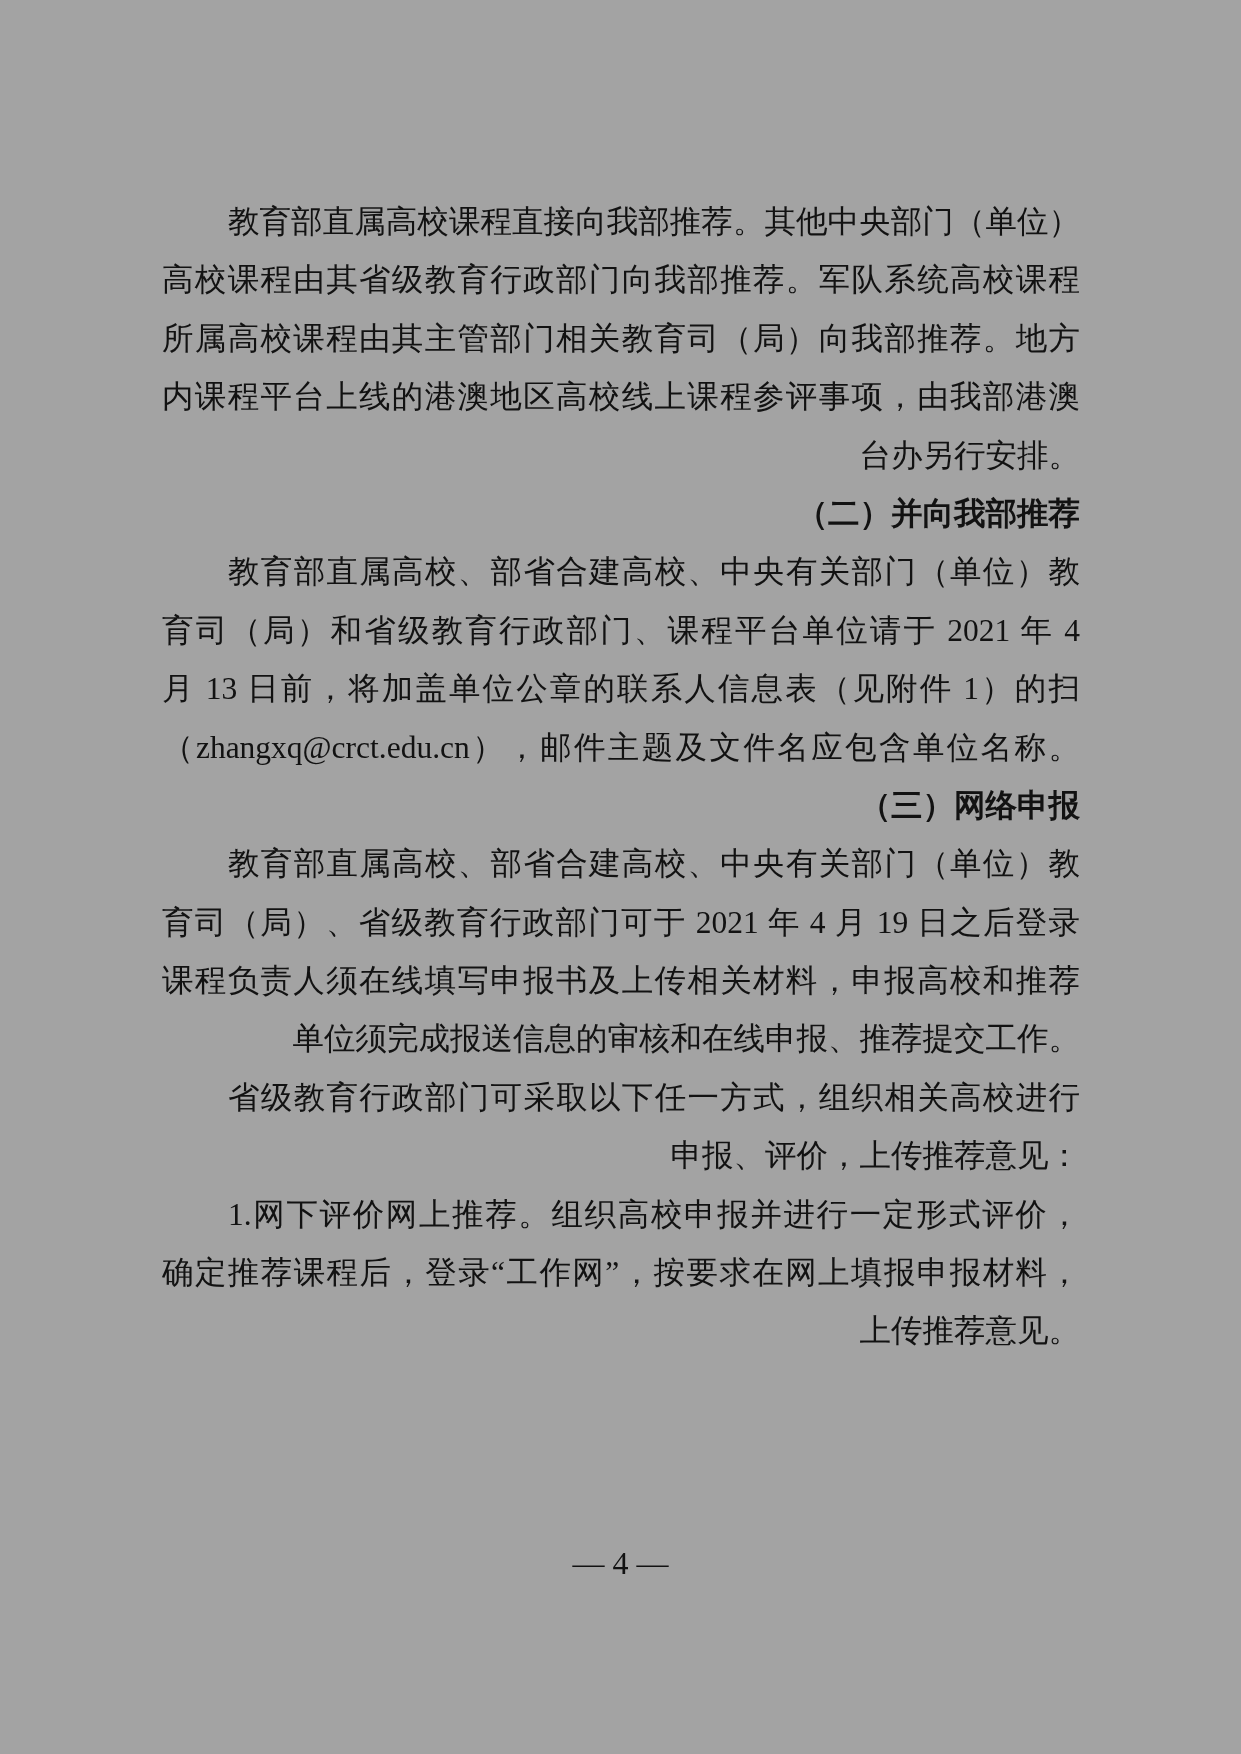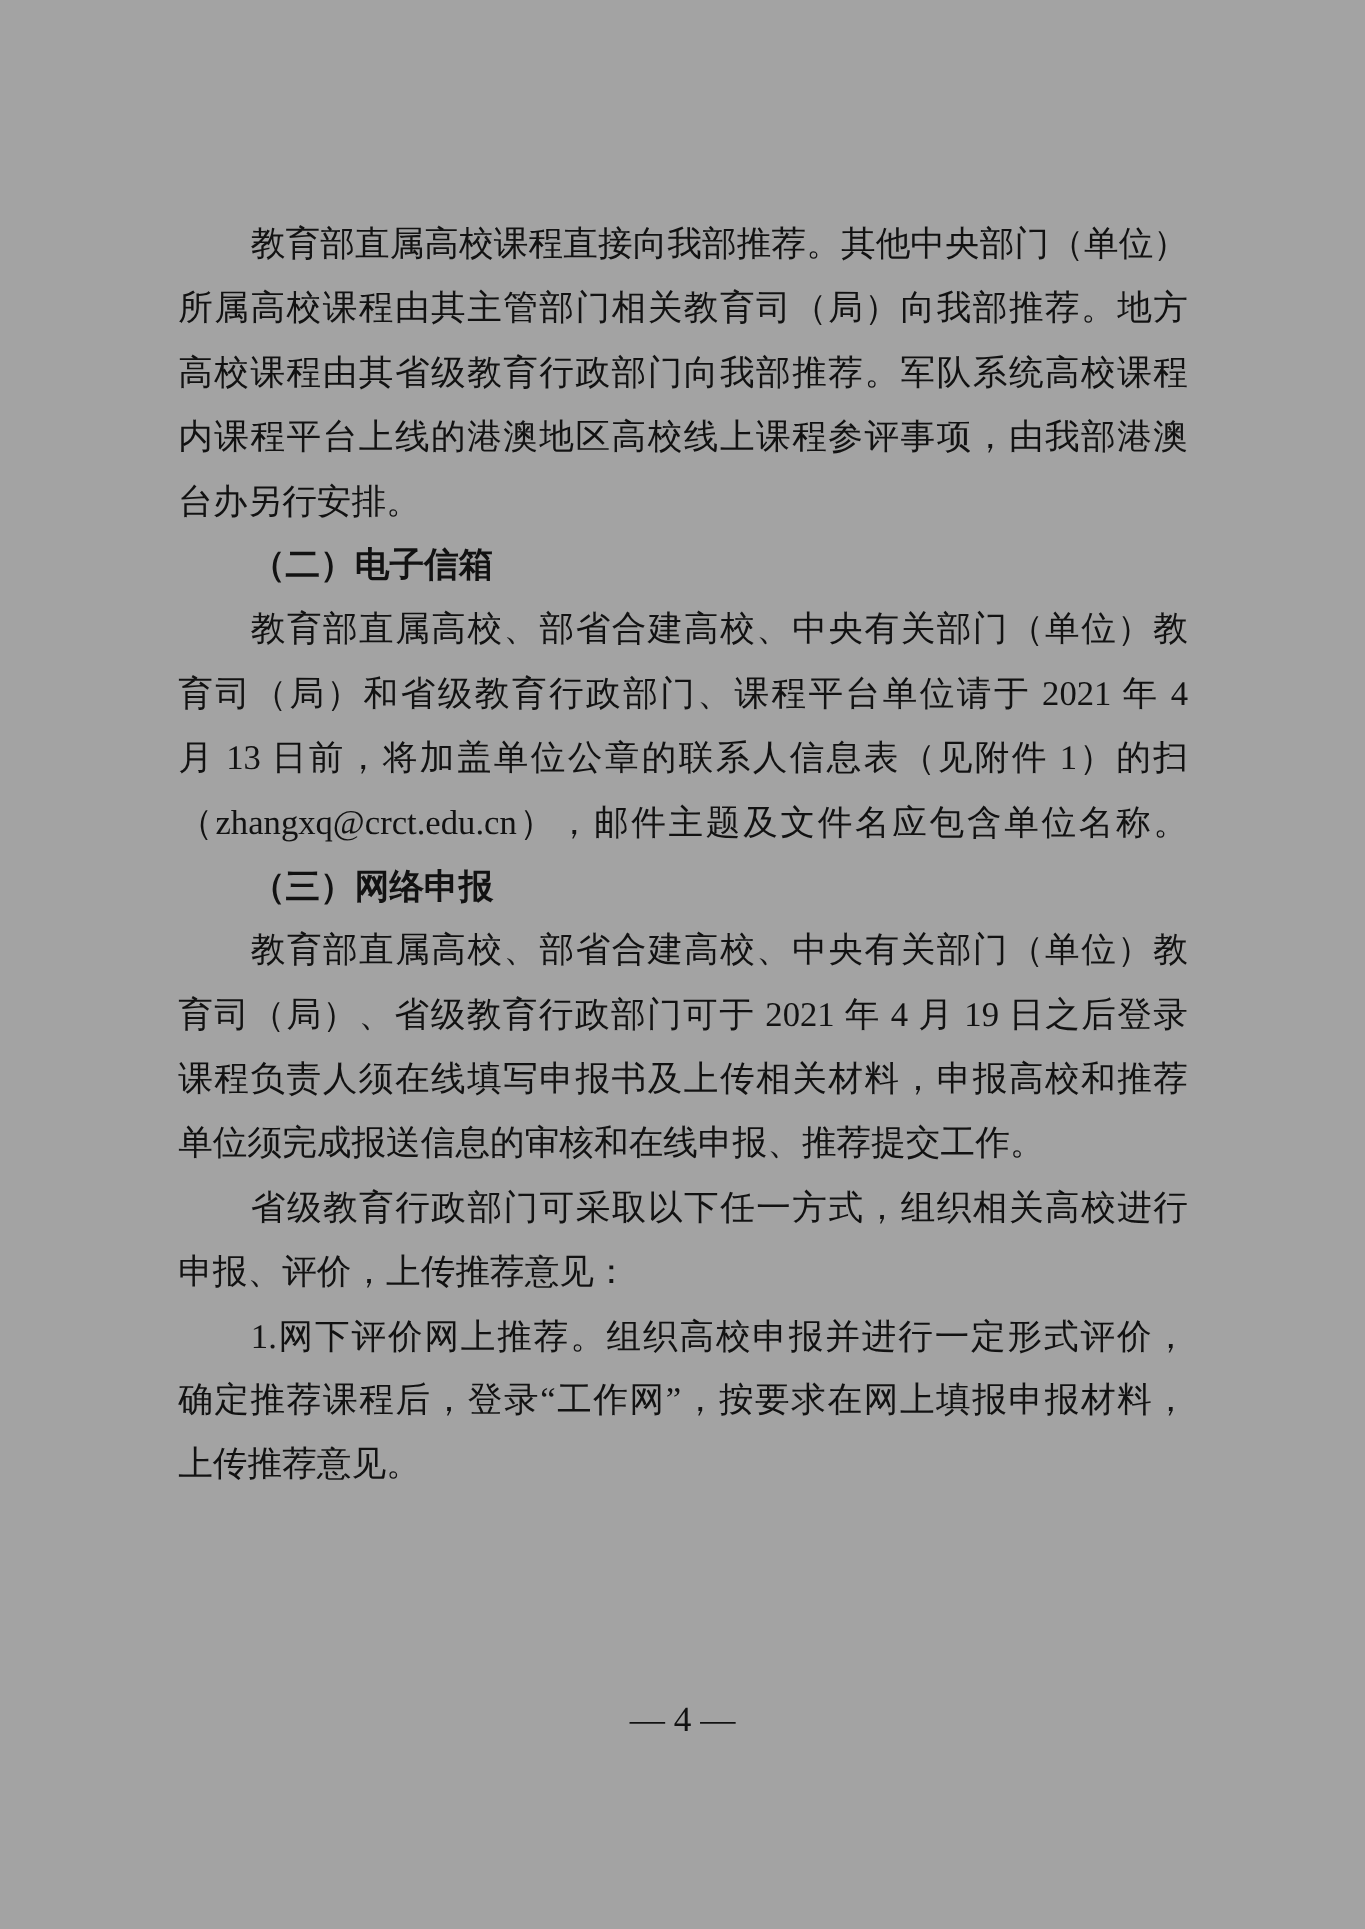--- a/index.html
+++ b/index.html
@@ -20,21 +20,21 @@
     position: absolute;
     left: 162px;
     top: 193px;
     width: 918px;
   }
   .line {
     font-size: 31.5px;
     line-height: 58.4px;
     height: 58.4px;
     white-space: normal;
-    text-align: left;
+    text-align: right;
   }
   .line.just {
     text-align: justify;
     text-align-last: justify;
   }
   .line.indent {
     text-indent: 66px;
   }
   .line.head {
     font-weight: bold;
@@ -50,25 +50,25 @@
     font-family: "Liberation Serif", "DejaVu Serif", serif;
     color: #121212;
   }
 </style>
 </head>
 <body>
 
 <div class="page">
   <div class="text-block">
       <div class="line just indent">教育部直属高校课程直接向我部推荐。其他中央部门（单位）</div>
+      <div class="line just">高校课程由其省级教育行政部门向我部推荐。军队系统高校课程</div>
       <div class="line just">所属高校课程由其主管部门相关教育司（局）向我部推荐。地方</div>
-      <div class="line just">高校课程由其省级教育行政部门向我部推荐。军队系统高校课程</div>
       <div class="line just">内课程平台上线的港澳地区高校线上课程参评事项，由我部港澳</div>
       <div class="line">台办另行安排。</div>
-      <div class="line indent head">（二）电子信箱</div>
+      <div class="line indent head">（二）并向我部推荐</div>
       <div class="line just indent">教育部直属高校、部省合建高校、中央有关部门（单位）教</div>
       <div class="line just">育司（局）和省级教育行政部门、课程平台单位请于 2021 年 4</div>
       <div class="line just">月 13 日前，将加盖单位公章的联系人信息表（见附件 1）的扫</div>
       <div class="line just">（zhangxq@crct.edu.cn），邮件主题及文件名应包含单位名称。</div>
       <div class="line indent head">（三）网络申报</div>
       <div class="line just indent">教育部直属高校、部省合建高校、中央有关部门（单位）教</div>
       <div class="line just">育司（局）、省级教育行政部门可于 2021 年 4 月 19 日之后登录</div>
       <div class="line just">课程负责人须在线填写申报书及上传相关材料，申报高校和推荐</div>
       <div class="line">单位须完成报送信息的审核和在线申报、推荐提交工作。</div>
       <div class="line just indent">省级教育行政部门可采取以下任一方式，组织相关高校进行</div>

